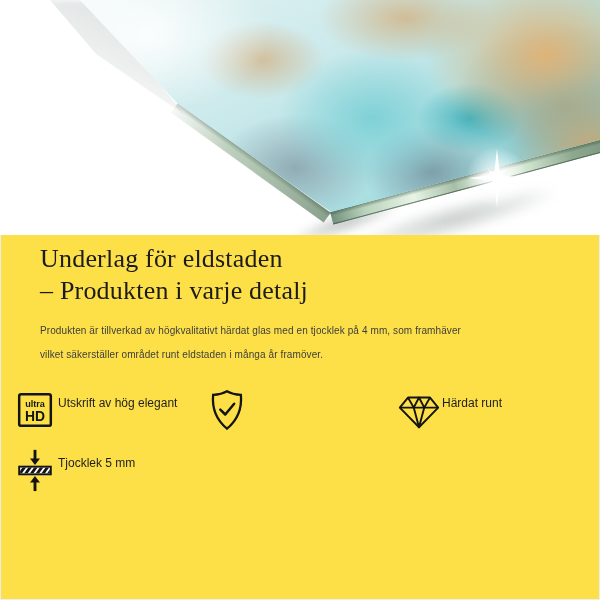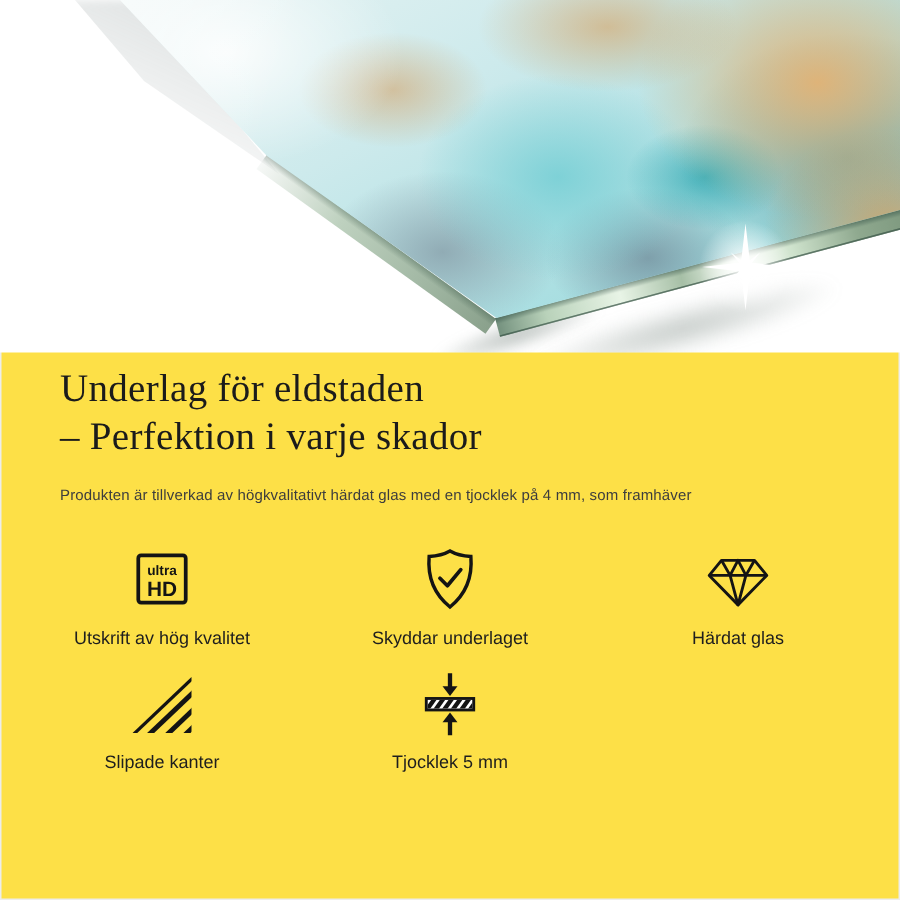--- a/index.html
+++ b/index.html
@@ -73,21 +73,21 @@
     font-size:26px; line-height:1.22; color:#1b1b1b; letter-spacing:0.2px;
   }
   h1 span { display:block; }
   .desc { margin-top:13px; color:#3d3d3d; font-size:10px; line-height:24px; letter-spacing:0.1px; }
   .desc span { display:block; white-space:nowrap; }
 
   .features {
     display:grid; grid-template-columns:repeat(3,1fr);
     margin:20px -28px 0; row-gap:14px;
   }
-  .feature { display:flex; flex-direction:column; align-items:center; }
+  .feature { display:flex; flex-direction:row; align-items:flex-start; }
   .feature svg { display:block; }
   .f-label { margin-top:9px; font-size:12px; color:#1e1e1e; text-align:center; }
 </style>
 </head>
 <body>
 
 <div class="page">
 
   <div class="hero">
     <div class="reflection"></div>
@@ -109,74 +109,57 @@
         <path d="M33 4 L36 30 L62 33 L36 36 L33 62 L30 36 L4 33 L30 30 Z" fill="#ffffff"></path>
         <path d="M33 19 L34.5 31.5 L47 33 L34.5 34.5 L33 47 L31.5 34.5 L19 33 L31.5 31.5 Z" fill="#ffffff" opacity="0.95" transform="rotate(45 33 33)"></path>
         <circle cx="33" cy="33" r="2.6" fill="#ffffff"></circle>
       </svg>
     </div>
   </div>
 
   <div class="content">
     <h1>
       <span>Underlag för eldstaden</span>
-      <span>– Perfektion i varje skador</span>
+      <span>– Produkten i varje detalj</span>
     </h1>
 
     <div class="desc">
       <span>Produkten är tillverkad av högkvalitativt härdat glas med en tjocklek på 4 mm, som framhäver</span>
+      <span>vilket säkerställer området runt eldstaden i många år framöver.</span>
     </div>
 
     <div class="features">
 
 
       <div class="feature">
         <svg width="46" height="46" viewBox="0 0 48 48" fill="none" stroke="#141414">
           <rect x="7.5" y="7.5" width="33" height="33" rx="2" stroke-width="2.6"></rect>
           <text x="24" y="21" text-anchor="middle" fill="#141414" stroke="none" font-family="Liberation Sans, sans-serif" font-size="9.5" font-weight="bold">ultra</text>
           <text x="24" y="35.5" text-anchor="middle" fill="#141414" stroke="none" font-family="Liberation Sans, sans-serif" font-size="14.5" font-weight="bold">HD</text>
         </svg>
-        <span class="f-label">Utskrift av hög kvalitet</span>
+        <span class="f-label">Utskrift av hög elegant</span>
       </div>
 
       <div class="feature">
         <svg width="46" height="46" viewBox="0 0 48 48" fill="none" stroke="#141414">
           <path d="M24 4.5 C28 6.8 33 8 38.5 8.3 C39.5 20 37 33 24 43.5 C11 33 8.5 20 9.5 8.3 C15 8 20 6.8 24 4.5 Z" stroke-width="2.4"></path>
           <path d="M17 23.5 L22.2 28.7 L31.5 17.5" stroke-width="2.6" stroke-linecap="round" stroke-linejoin="round"></path>
         </svg>
-        <span class="f-label">Skyddar underlaget</span>
       </div>
 
       <div class="feature">
         <svg width="46" height="46" viewBox="0 0 48 48" fill="none" stroke="#141414" stroke-width="2" stroke-linejoin="round">
           <path d="M12.5 11 H35.5 L44 21.5 L24 42 L4 21.5 Z"></path>
           <path d="M4 21.5 H44"></path>
           <path d="M12.5 11 L18.5 21.5 L24 11 L29.5 21.5 L35.5 11"></path>
           <path d="M18.5 21.5 L24 42 L29.5 21.5"></path>
         </svg>
-        <span class="f-label">Härdat glas</span>
+        <span class="f-label">Härdat runt</span>
       </div>
 
-      <div class="feature">
-        <svg width="46" height="46" viewBox="0 0 48 48">
-          <defs>
-            <clipPath id="triclip">
-                <polygon points="3.5,44.5 44.5,5.5 44.5,44.5"></polygon>
-              </clipPath>
-          </defs>
-          <g clip-path="url(#triclip)" stroke="#141414">
-            <line x1="-4" y1="51.6" x2="52" y2="-1.6" stroke-width="4.6"></line>
-            <line x1="2" y1="57.9" x2="58" y2="4.7" stroke-width="3.4"></line>
-            <line x1="8" y1="64.2" x2="64" y2="11" stroke-width="3.4"></line>
-            <line x1="14" y1="70.5" x2="70" y2="17.3" stroke-width="3.4"></line>
-            <line x1="20" y1="76.8" x2="76" y2="23.6" stroke-width="3.4"></line>
-          </g>
-        </svg>
-        <span class="f-label">Slipade kanter</span>
-      </div>
 
       <div class="feature">
         <svg width="46" height="46" viewBox="0 0 48 48">
           <defs>
             <clipPath id="barclip">
                 <rect x="8.5" y="21.5" width="31" height="6"></rect>
               </clipPath>
           </defs>
           <line x1="24" y1="3" x2="24" y2="12.5" stroke="#141414" stroke-width="3"></line>
           <polygon points="18.8,12 29.2,12 24,18.8" fill="#141414"></polygon>

